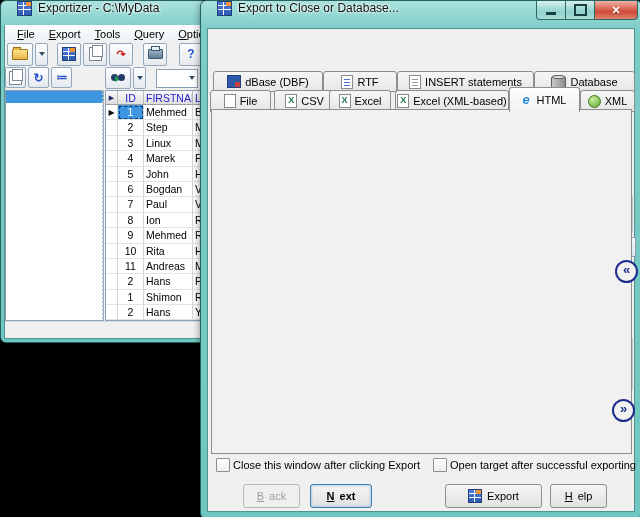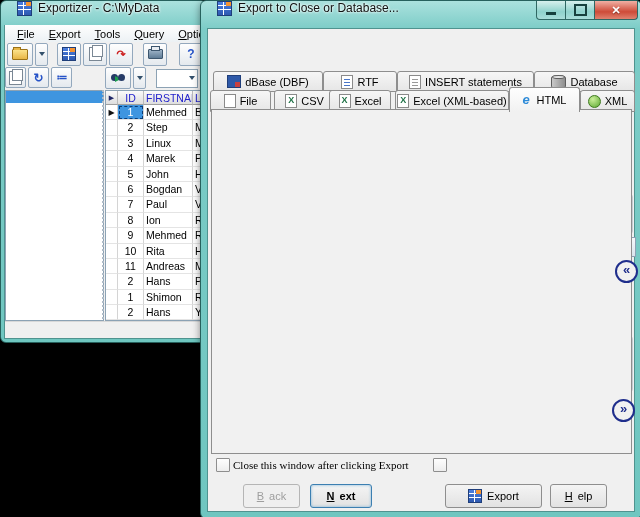--- a/index.html
+++ b/index.html
@@ -130,21 +130,21 @@
   .ti-db{width:13px;height:12px;background:linear-gradient(90deg,#C9C9C9,#8E8E8E);border:1px solid #5E5E5E;
        border-radius:6px/3px;}
   .ti-db::before{content:"";position:absolute;left:0;right:0;top:-1px;height:4px;border-radius:50%;
        background:#E4E4E4;border:1px solid #5E5E5E;box-sizing:border-box;}
   .ti-ie{color:#2E8BD8;font-weight:bold;font-style:italic;font-size:13px;line-height:12px;width:10px;}
   .ti-xml{width:11px;height:11px;border-radius:50%;background:radial-gradient(circle at 35% 30%,#CBEF9A,#5CA832);
        border:1px solid #3E7A1E;}
   .tabpanel{position:absolute;left:10px;top:108px;width:419px;height:343px;background:#F1F1F1;
        border:1px solid #8E8E8E;z-index:1;}
 
-  .lbl{position:absolute;white-space:nowrap;font-family:Liberation Serif, serif;}
+  .lbl{position:absolute;white-space:nowrap;}
   .field{position:absolute;background:#fff;border:1px solid #8CA2B4;font-size:11px;
        display:flex;align-items:center;padding:0 3px;overflow:hidden;white-space:nowrap;}
   .seltext{background:#2F80E0;color:#fff;padding:0 1px;}
   .btn-sm{position:absolute;border:1px solid #8E9CA8;border-radius:2px;
        background:linear-gradient(#F8F8F8,#E2E2E2);display:flex;align-items:center;justify-content:center;
        font-size:10px;cursor:default;}
   .combo{position:absolute;background:#fff;border:1px solid #8CA2B4;display:flex;align-items:center;
        padding-left:3px;overflow:hidden;}
   .combo .arrzone{position:absolute;right:0;top:0;bottom:0;width:15px;border-left:1px solid #B9C6D0;
        background:linear-gradient(#F5F8FA,#DAE4EC);display:flex;align-items:center;justify-content:center;}
@@ -587,20 +587,21 @@
       <span class="lbl exportmode-val" style="right:8px;top:5px">[Replace+Insert]</span>
     </div>
     <span class="chevbtn" style="left:411px;top:398px">»</span>
 
     <span class="cb checked" style="left:20px;top:430px"></span>
     <span class="lbl" style="left:37px;top:431px">Ask before overwrite or empty existing target</span>
 
     <span class="cb" style="left:15px;top:457px"></span>
     <span class="lbl" style="left:32px;top:458px">Close this window after clicking Export</span>
     <span class="cb" style="left:232px;top:457px"></span>
+    <span class="lbl" style="left:249px;top:458px">Open target after successful exporting</span>
 
     <span class="pushbtn disabled" style="left:42px;top:483px;width:55px"><u>B</u>ack</span>
     <span class="pushbtn default" style="left:109px;top:483px;width:60px"><u>N</u>ext</span>
     <span class="pushbtn" style="left:244px;top:483px;width:95px">
       <span class="appicon" style="width:12px;height:12px"></span>
       <span>Export</span>
     </span>
     <span class="pushbtn" style="left:349px;top:483px;width:55px"><u>H</u>elp</span>
   </div>
 </div>

